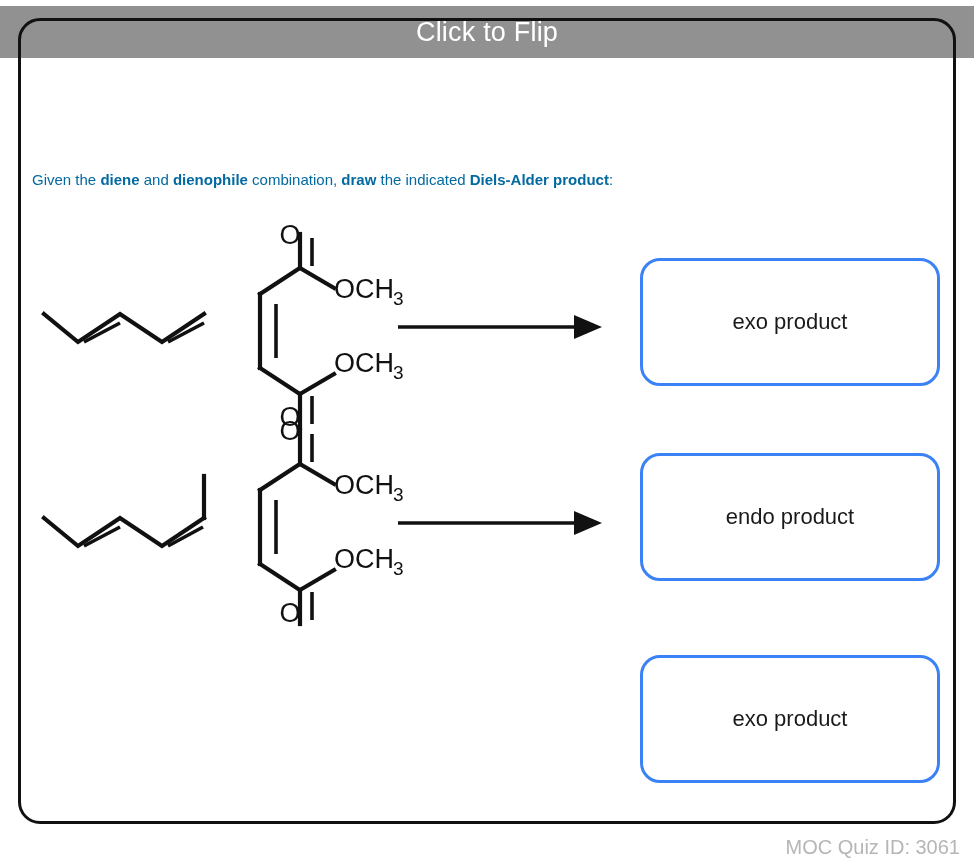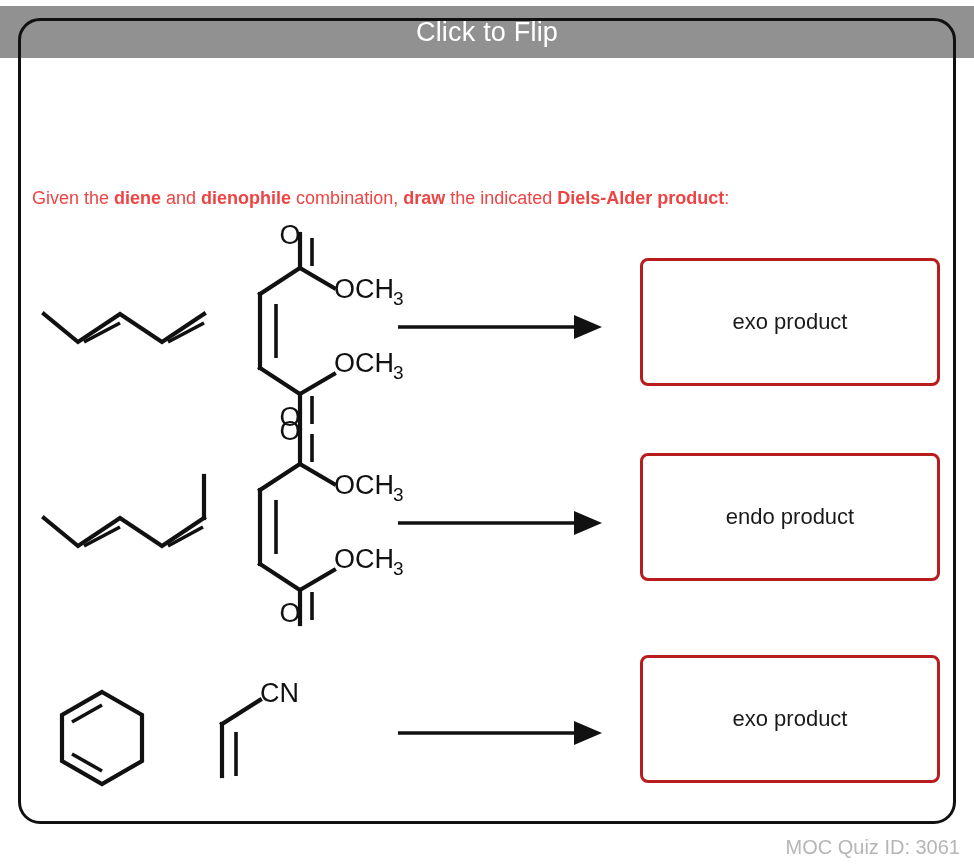--- a/index.html
+++ b/index.html
@@ -57,24 +57,24 @@
     border-radius: 22px;
     box-sizing: border-box;
     background: transparent;
     z-index: 2;
   }
 
   
   .prompt {
     position: absolute;
     left: 32px;
-    top: 184px;
+    top: 166px;
     width: 910px;
-    font-size: 18px;
-    color: #ef4444;
+    font-size: 15px;
+    color: #0369a1;
     line-height: 28px;
     z-index: 4;
     white-space: nowrap;
   }
   .prompt b { font-weight: 700; }
 
   
   .row {
     position: absolute;
     left: 0;
@@ -86,22 +86,22 @@
   .row-3 { top: 636px; height: 180px; }
 
   .struct {
     position: absolute;
   }
 
   
   .answer-box {
     position: absolute;
     box-sizing: border-box;
-    border: 3px solid #b91c1c;
-    border-radius: 8px;
+    border: 3px solid #3b82f6;
+    border-radius: 20px;
     background: #ffffff;
     display: flex;
     align-items: center;
     justify-content: center;
     font-size: 22px;
     color: #1a1a1a;
   }
   .ab-1 { left: 640px; top: 258px; width: 300px; height: 128px; }
   .ab-2 { left: 640px; top: 453px; width: 300px; height: 128px; }
   .ab-3 { left: 640px; top: 655px; width: 300px; height: 128px; }
@@ -248,48 +248,20 @@
         <line class="arrow-line" x1="0" y1="15" x2="180" y2="15"></line>
         <polygon class="arrow-head" points="176,3 204,15 176,27"></polygon>
       </svg>
     </div>
   </div>
 
   <div class="answer-box ab-2">
     <span>endo product</span>
   </div>
 
-  <div class="row row-3">
-
-    <div class="struct" style="left:58px; top:52px;">
-      <svg width="110" height="110" viewBox="0 0 110 110">
-        <polygon class="bond" points="44,4 84,27 84,73 44,96 4,73 4,27"></polygon>
-        <line class="bond-thin" x1="44" y1="17" x2="14" y2="34"></line>
-        <line class="bond-thin" x1="14" y1="66" x2="44" y2="83"></line>
-      </svg>
-    </div>
-
-    <div class="struct" style="left:208px; top:44px;">
-      <svg width="130" height="110" viewBox="0 0 130 110">
-
-        <line class="bond" x1="14" y1="44" x2="14" y2="96"></line>
-        <line class="bond-thin" x1="28" y1="52" x2="28" y2="96"></line>
-
-        <line class="bond" x1="14" y1="44" x2="52" y2="20"></line>
-        <text class="atom-label" x="52" y="22">CN</text>
-      </svg>
-    </div>
-
-    <div class="struct" style="left:398px; top:82px;">
-      <svg width="206" height="30" viewBox="0 0 206 30">
-        <line class="arrow-line" x1="0" y1="15" x2="180" y2="15"></line>
-        <polygon class="arrow-head" points="176,3 204,15 176,27"></polygon>
-      </svg>
-    </div>
-  </div>
 
   <div class="answer-box ab-3">
     <span>exo product</span>
   </div>
 
   <div class="footer-right">MOC Quiz ID: 3061</div>
 
 </div>
 
 </body></html>

